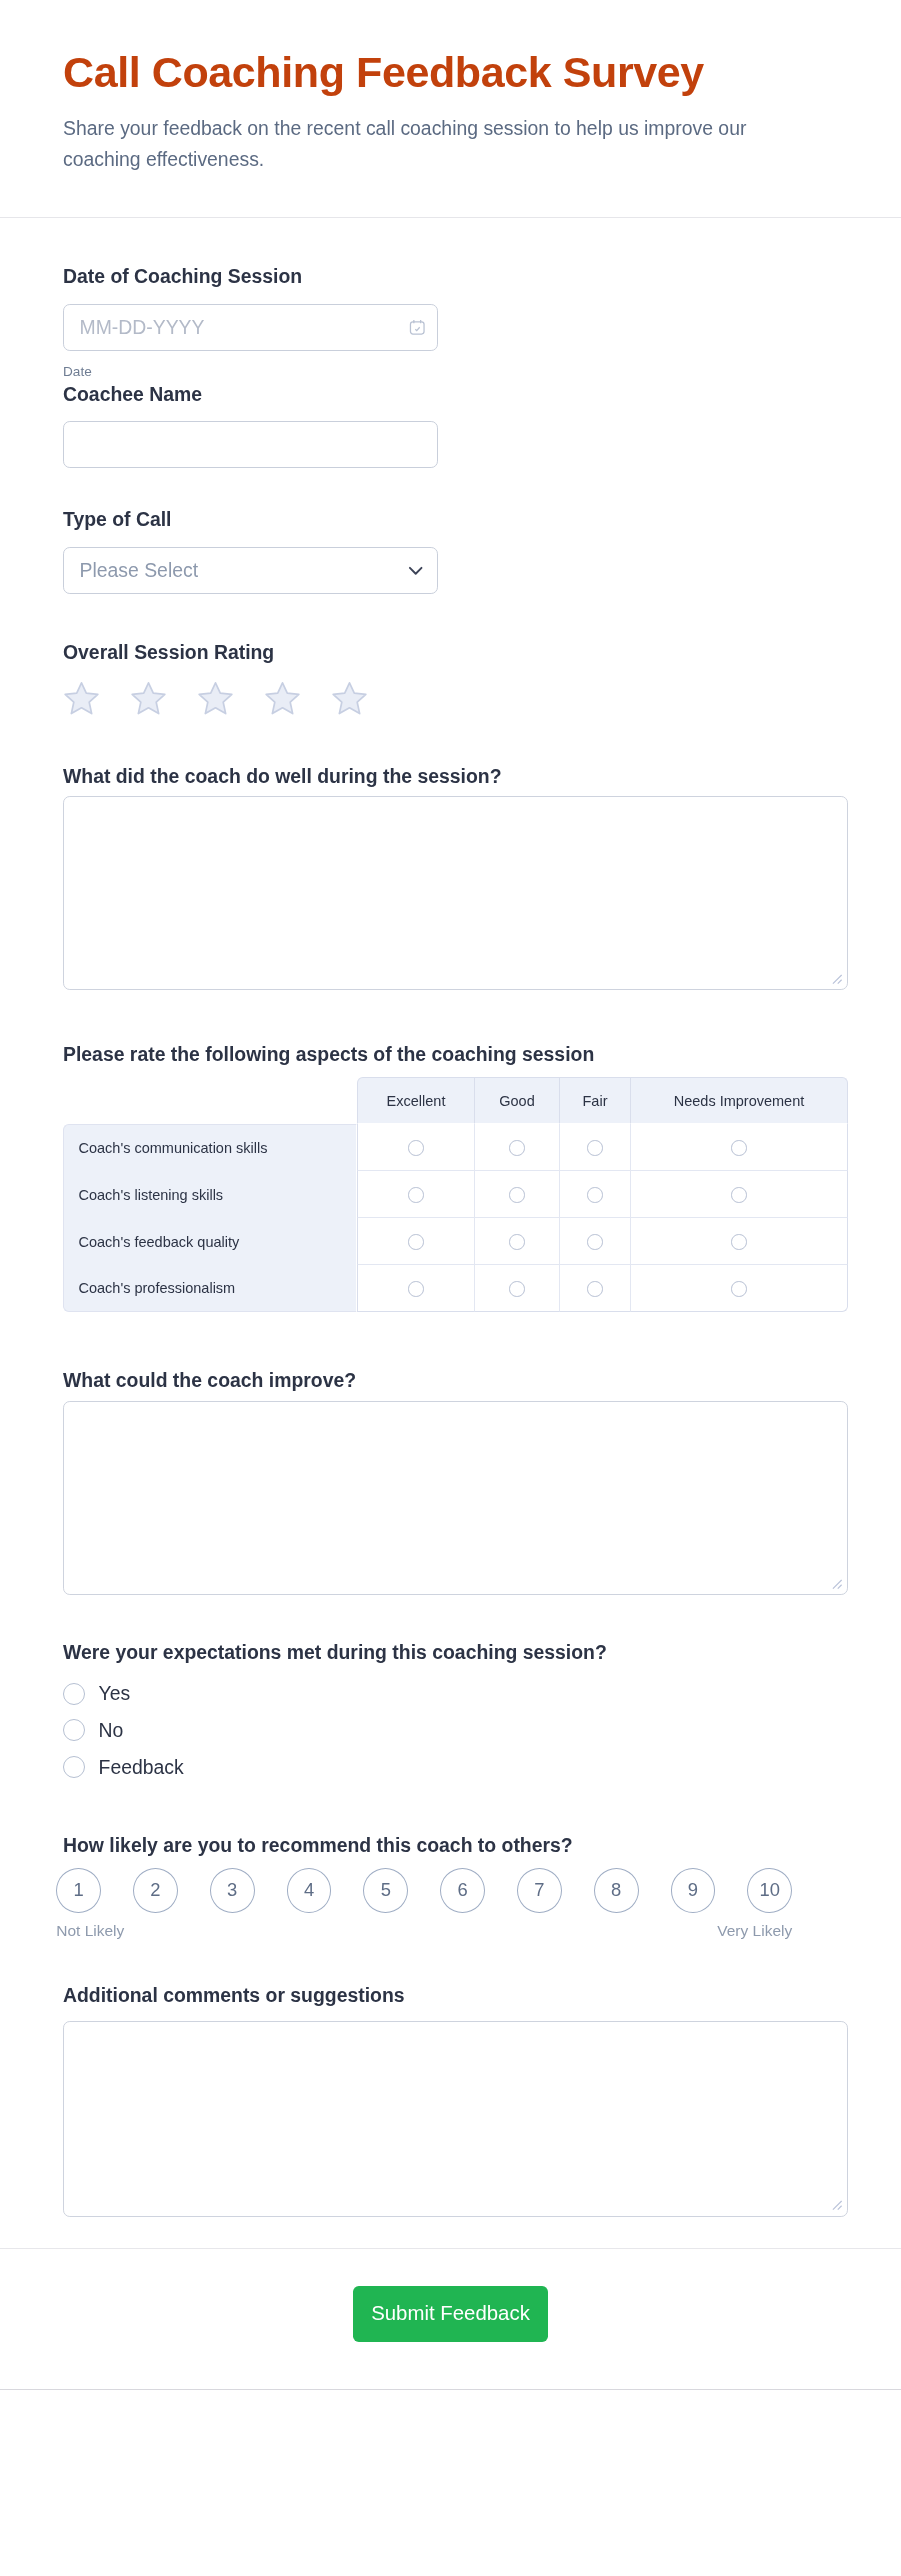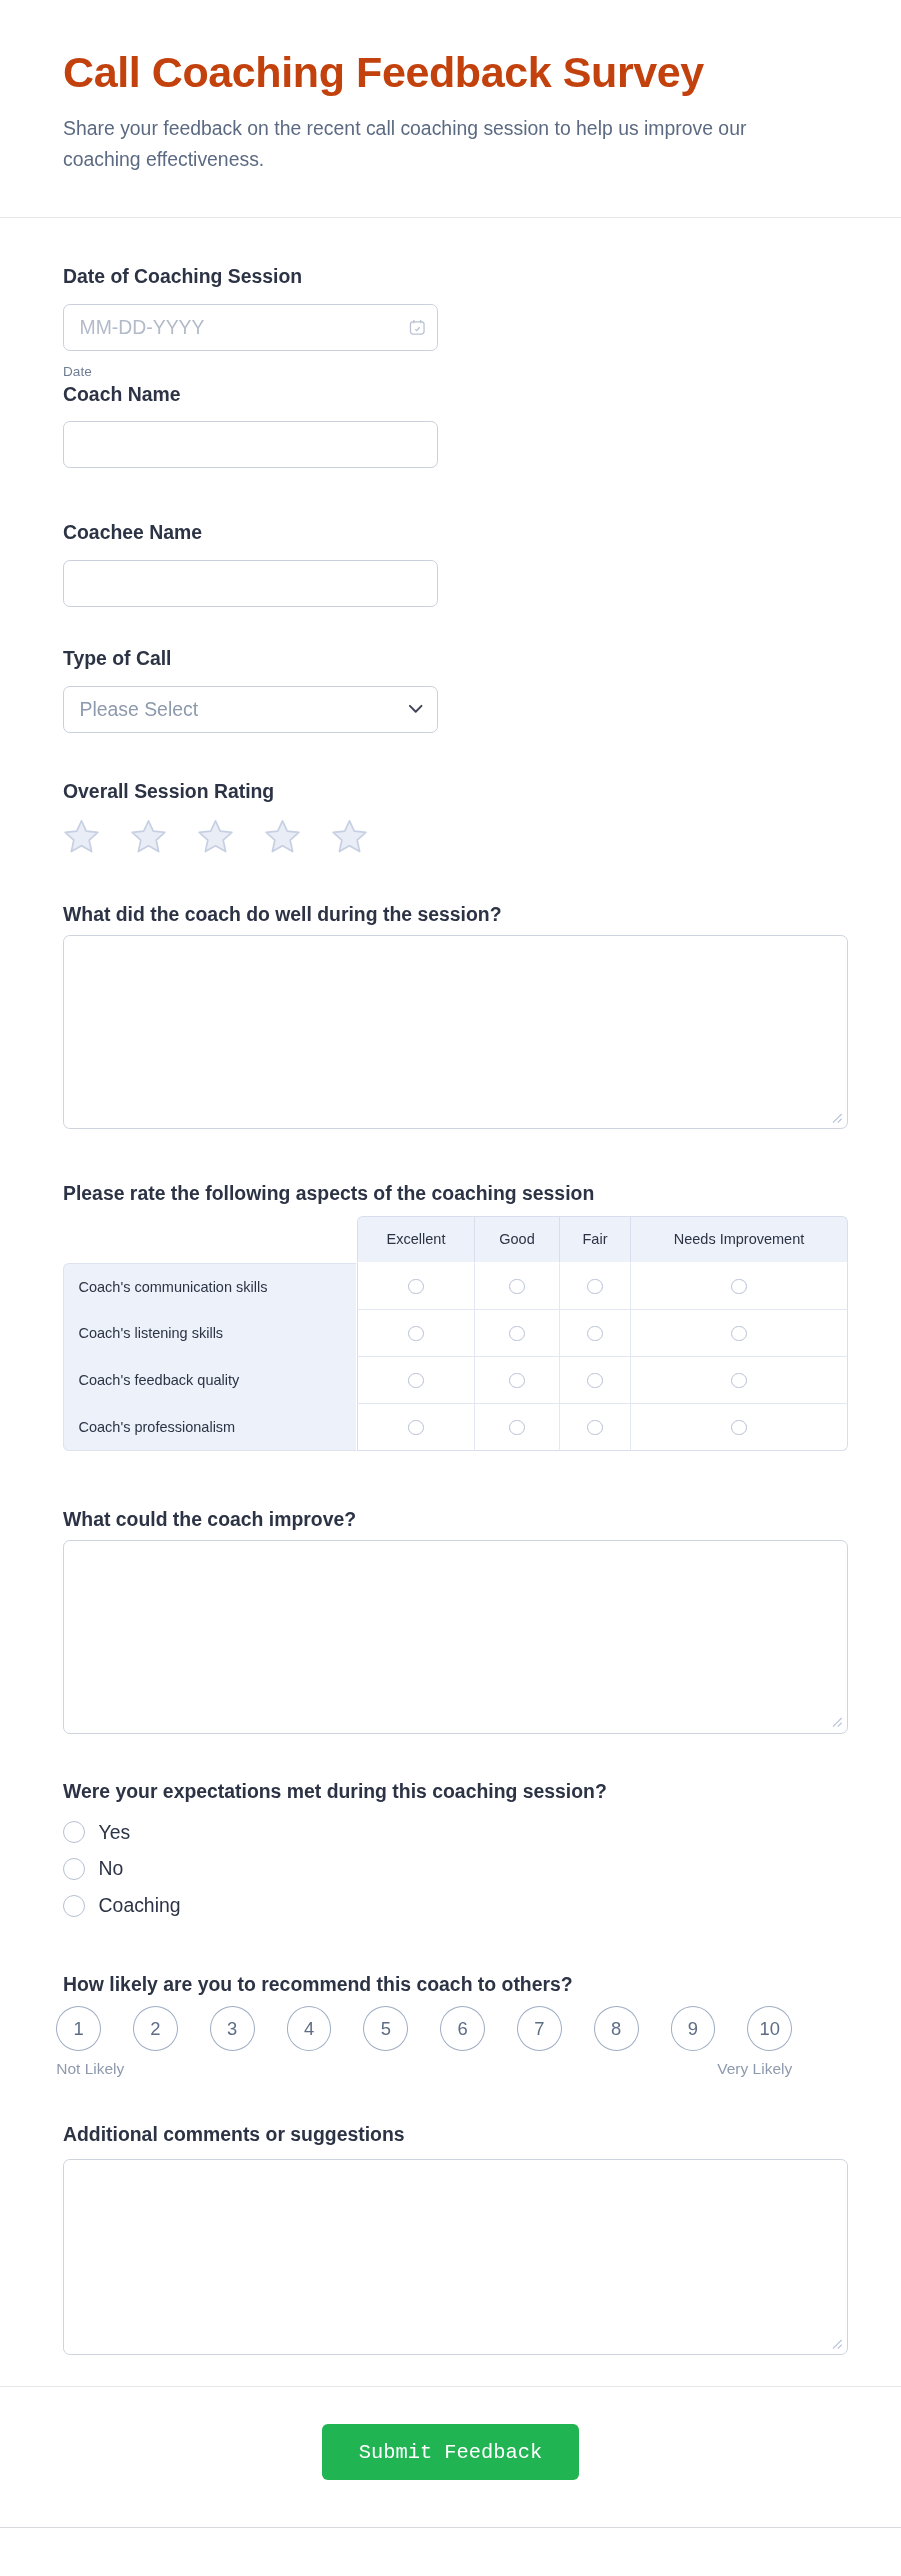--- a/index.html
+++ b/index.html
@@ -113,23 +113,23 @@
 
   .content-bottom-pad { height: 31px; }
 
   
   .form-footer {
     border-top: 1px solid #e7e7eb; border-bottom: 1.9px solid #d8d8dd;
     height: 142px; display: flex; justify-content: center; align-items: flex-start;
     padding-top: 37px;
   }
   .submit-btn {
-    width: 257px; height: 56px; border: none; border-radius: 5.8px;
+    width: 195px; height: 56px; border: none; border-radius: 5.8px;
     background: #20b552; color: #ffffff; font-size: 20.4px; font-weight: 500;
-    font-family: Liberation Mono, monospace; cursor: pointer;
+    font-family: Liberation Sans, sans-serif; cursor: pointer;
   }
 </style>
 </head>
 <body>
 
 <div class="page">
 
   <header class="form-header">
     <h1 class="form-title">Call Coaching Feedback Survey</h1>
     <p class="form-subtitle">Share your feedback on the recent call coaching session to help us improve our coaching effectiveness.</p>
@@ -146,24 +146,20 @@
             <rect x="1.5" y="3" width="14" height="12.5" rx="2.5"></rect>
             <line x1="5" y1="1" x2="5" y2="4.5"></line>
             <line x1="12" y1="1" x2="12" y2="4.5"></line>
             <path d="M6.5 10.5 L8 12 L11 8.5"></path>
           </svg>
         </span>
       </div>
       <div class="sub-label">Date</div>
     </section>
 
-    <section class="q" style="margin-bottom:51px;">
-      <label class="q-label">Coach Name</label>
-      <input class="text-input" type="text" value="" style="">
-    </section>
 
     <section class="q" style="margin-bottom:38px;">
       <label class="q-label">Coachee Name</label>
       <input class="text-input" type="text" value="" style="">
     </section>
 
     <section class="q" style="margin-bottom:45px;">
       <label class="q-label">Type of Call</label>
       <div class="fake-select">
         <span class="select-placeholder">Please Select</span>
@@ -280,21 +276,21 @@
         <div class="option">
           <span class="o-circle"></span>
           <span class="o-label">Yes</span>
         </div>
         <div class="option">
           <span class="o-circle"></span>
           <span class="o-label">No</span>
         </div>
         <div class="option">
           <span class="o-circle"></span>
-          <span class="o-label">Coaching</span>
+          <span class="o-label">Feedback</span>
         </div>
       </div>
     </section>
 
     <section class="q" style="margin-bottom:42px;">
       <label class="q-label">How likely are you to recommend this coach to others?</label>
       <div class="scale-row">
         <button class="scale-circle">1</button>
         <button class="scale-circle">2</button>
         <button class="scale-circle">3</button>

